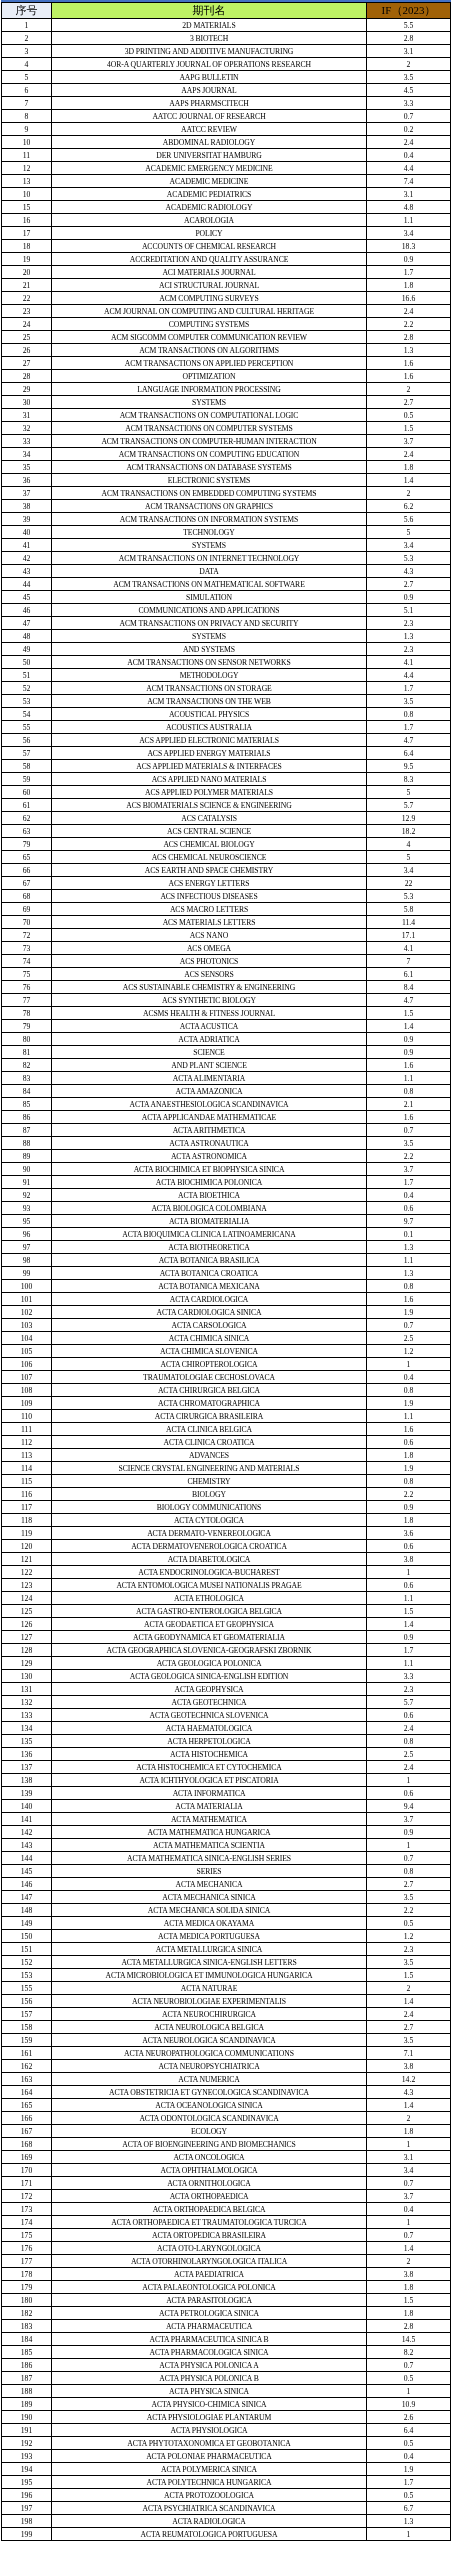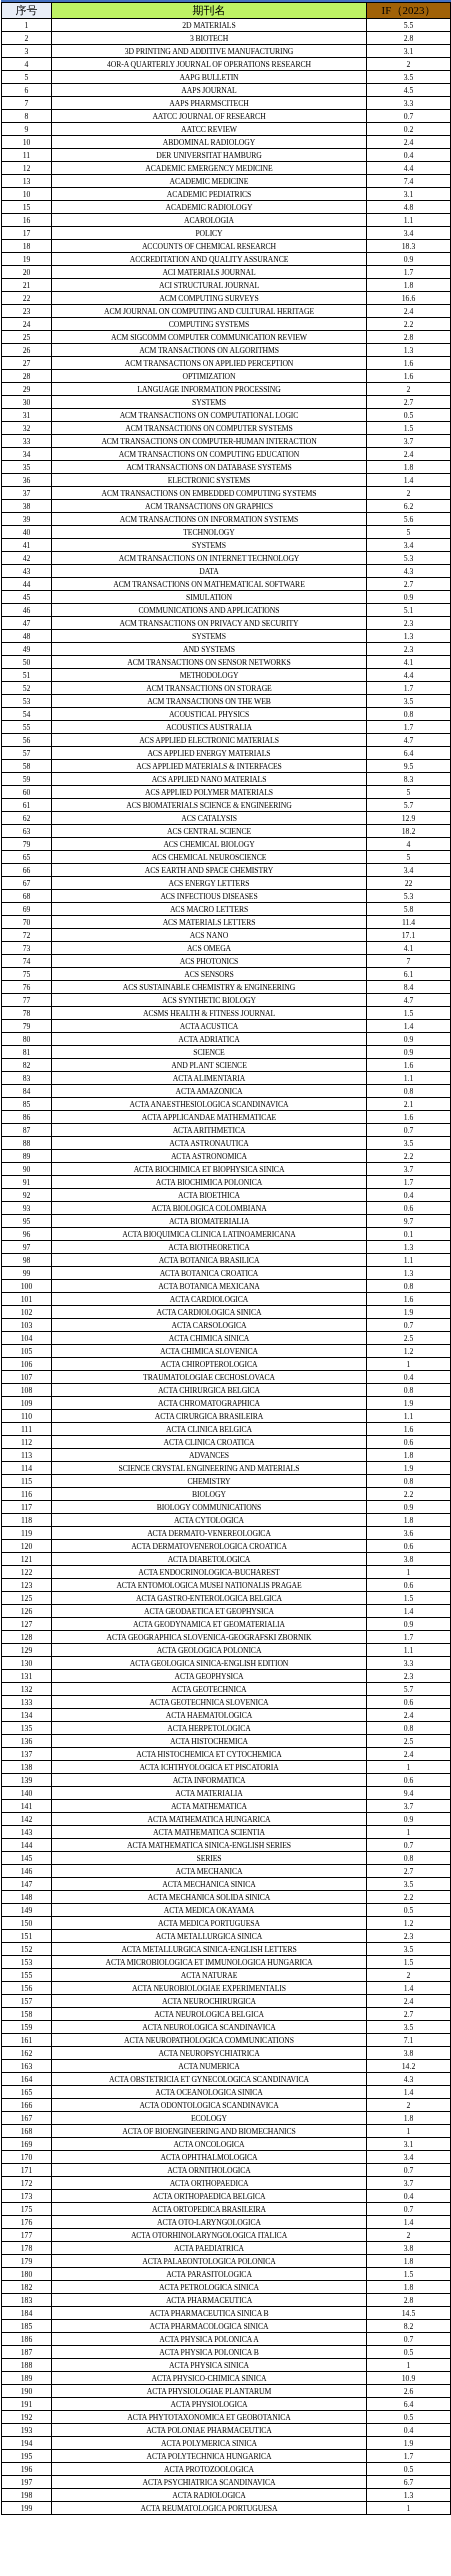--- a/index.html
+++ b/index.html
@@ -796,20 +796,25 @@
       <td class="cell-name">ACTA ENDOCRINOLOGICA-BUCHAREST</td>
       <td class="cell-if">1</td>
     </tr>
 
     <tr>
       <td class="cell-index">123</td>
       <td class="cell-name">ACTA ENTOMOLOGICA MUSEI NATIONALIS PRAGAE</td>
       <td class="cell-if">0.6</td>
     </tr>
 
+    <tr>
+      <td class="cell-index">124</td>
+      <td class="cell-name">ACTA ETHOLOGICA</td>
+      <td class="cell-if">1.1</td>
+    </tr>
 
     <tr>
       <td class="cell-index">125</td>
       <td class="cell-name">ACTA GASTRO-ENTEROLOGICA BELGICA</td>
       <td class="cell-if">1.5</td>
     </tr>
 
     <tr>
       <td class="cell-index">126</td>
       <td class="cell-name">ACTA GEODAETICA ET GEOPHYSICA</td>
@@ -1081,20 +1086,25 @@
       <td class="cell-name">ACTA ORTHOPAEDICA</td>
       <td class="cell-if">3.7</td>
     </tr>
 
     <tr>
       <td class="cell-index">173</td>
       <td class="cell-name">ACTA ORTHOPAEDICA BELGICA</td>
       <td class="cell-if">0.4</td>
     </tr>
 
+    <tr>
+      <td class="cell-index">174</td>
+      <td class="cell-name">ACTA ORTHOPAEDICA ET TRAUMATOLOGICA TURCICA</td>
+      <td class="cell-if">1</td>
+    </tr>
 
     <tr>
       <td class="cell-index">175</td>
       <td class="cell-name">ACTA ORTOPEDICA BRASILEIRA</td>
       <td class="cell-if">0.7</td>
     </tr>
 
     <tr>
       <td class="cell-index">176</td>
       <td class="cell-name">ACTA OTO-LARYNGOLOGICA</td>

